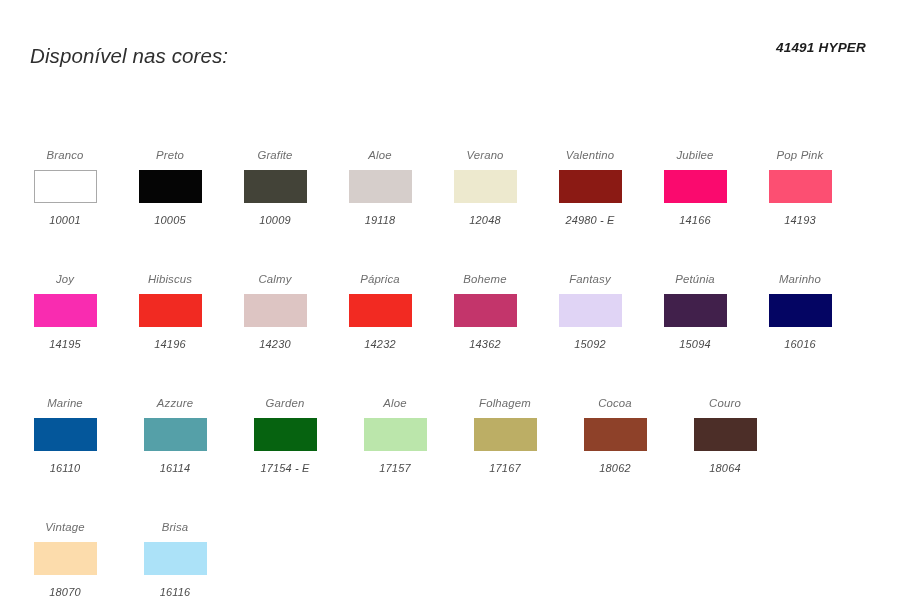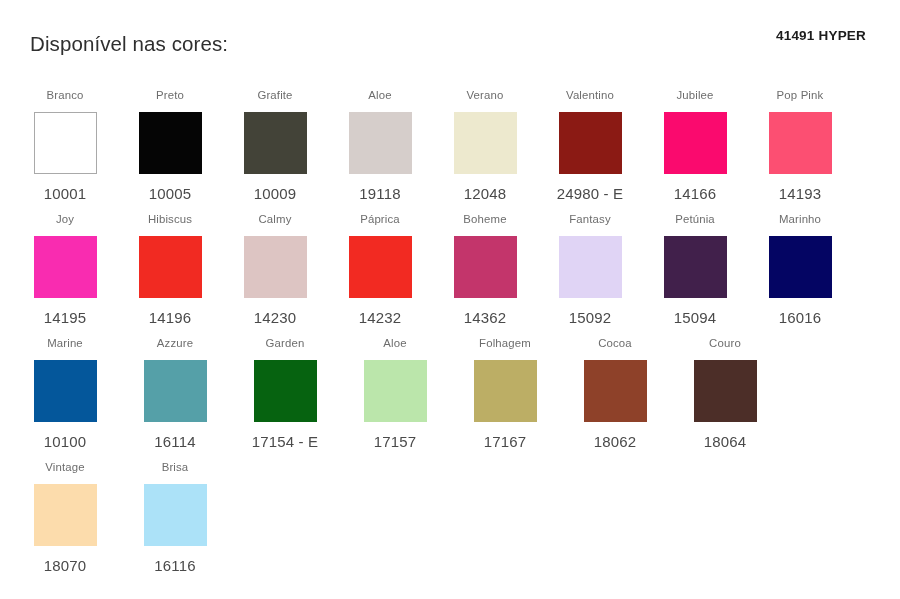--- a/index.html
+++ b/index.html
@@ -12,21 +12,22 @@
     background: #ffffff;
     font-family: "Liberation Sans", sans-serif;
     color: #3b3b3b;
     overflow: hidden;
   }
   .page {
     position: relative;
     width: 900px;
     height: 443px;
     box-sizing: border-box;
-    padding: 4px 30px;
+    padding: 16px 30px;
+    font-style: italic;
   }
 
   
   .header {
     position: relative;
     height: 86px;
     display: flex;
     align-items: flex-start;
     justify-content: space-between;
   }
@@ -54,20 +55,21 @@
   }
   .row {
     display: flex;
     height: 124px;
   }
   .cell {
     width: 110px;
     display: flex;
     flex-direction: column;
     align-items: flex-start;
+    margin-top: 48px;
   }
   .cell-name {
     font-size: 11.4px;
     color: #6d6d6d;
     line-height: 1;
     height: 13px;
     margin-bottom: 9px;
     letter-spacing: 0.15px;
     width: 70px;
     text-align: center;
@@ -76,21 +78,21 @@
   .chip {
     width: 63px;
     height: 62px;
     box-sizing: border-box;
     margin-left: 4px;
   }
   .chip.bordered {
     border: 1px solid #a9a9a9;
   }
   .cell-code {
-    font-size: 15px;
+    font-size: 11px;
     color: #4a4a4a;
     line-height: 1;
     margin-top: 12px;
     letter-spacing: 0.15px;
     width: 70px;
     text-align: center;
     white-space: nowrap;
   }
 </style>
 </head>
@@ -185,21 +187,21 @@
         <div class="cell">
           <div class="cell-name">Marinho</div>
           <div class="chip" style="background-color: rgb(4, 5, 99);"></div>
           <div class="cell-code">16016</div>
         </div>
       </div>
       <div class="row">
         <div class="cell">
           <div class="cell-name">Marine</div>
           <div class="chip" style="background-color: rgb(4, 87, 155);"></div>
-          <div class="cell-code">10100</div>
+          <div class="cell-code">16110</div>
         </div>
         <div class="cell">
           <div class="cell-name">Azzure</div>
           <div class="chip" style="background-color: rgb(85, 160, 168);"></div>
           <div class="cell-code">16114</div>
         </div>
         <div class="cell">
           <div class="cell-name">Garden</div>
           <div class="chip" style="background-color: rgb(6, 99, 16);"></div>
           <div class="cell-code">17154 - E</div>

